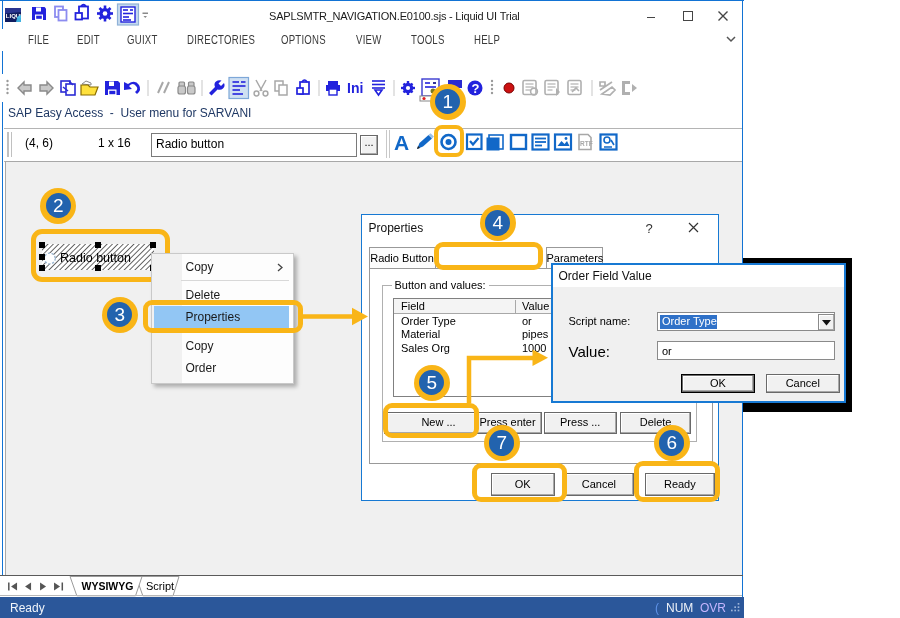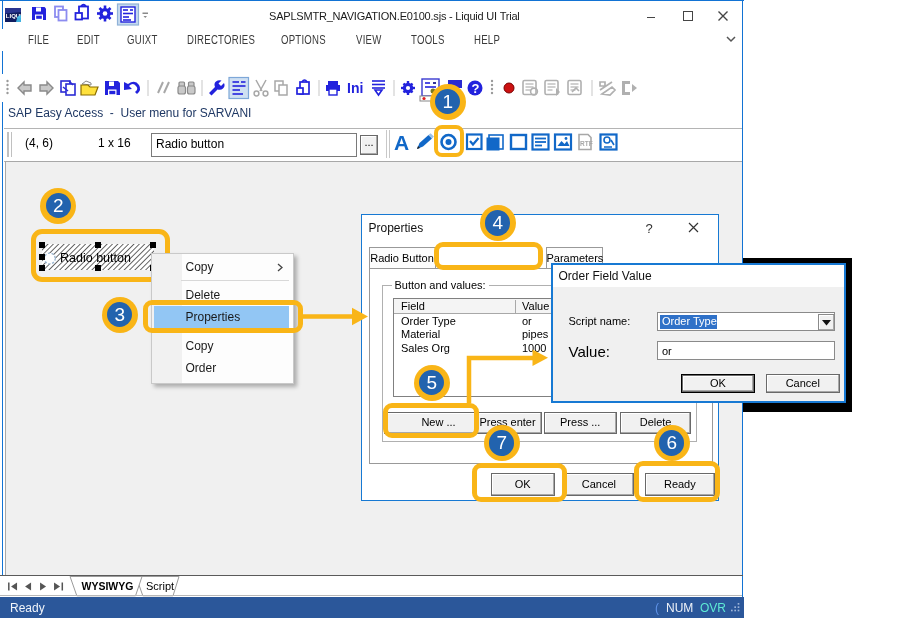--- a/index.html
+++ b/index.html
@@ -462,21 +462,21 @@
       <text x="81.5" y="14" font-family="Liberation Sans,sans-serif" font-size="10.5" font-weight="bold" fill="#000">WYSIWYG</text>
     </svg>
   </div>
 
   <div class="abs" style="left:0;top:595px;width:742px;height:1px;background:#b8b8b8;"></div>
 
   <div class="abs" id="statusbar" style="left:0;top:597px;width:743.5px;height:21px;background:#2b579a;">
     <div class="abs" style="left:10px;top:4px;font-size:12px;color:#f0f4fa;">Ready</div>
     <div class="abs" style="left:655px;top:4px;font-size:12px;color:#5f93e8;">(</div>
     <div class="abs" style="left:666px;top:4px;font-size:12px;color:#eef2f8;">NUM</div>
-    <div class="abs" style="left:700px;top:4px;font-size:12px;color:#5eead4;">OVR</div>
+    <div class="abs" style="left:700px;top:4px;font-size:12px;color:#c4b5fd;">OVR</div>
     <svg class="abs" style="left:731px;top:6px;" width="10" height="10" viewBox="0 0 12 12">
       <g fill="#9db4d8">
         <rect x="8" y="0" width="2" height="2"></rect>
           <rect x="8" y="4" width="2" height="2"></rect>
           <rect x="8" y="8" width="2" height="2"></rect>
         <rect x="4" y="4" width="2" height="2"></rect>
           <rect x="4" y="8" width="2" height="2"></rect>
         <rect x="0" y="8" width="2" height="2"></rect>
       </g>
     </svg>

